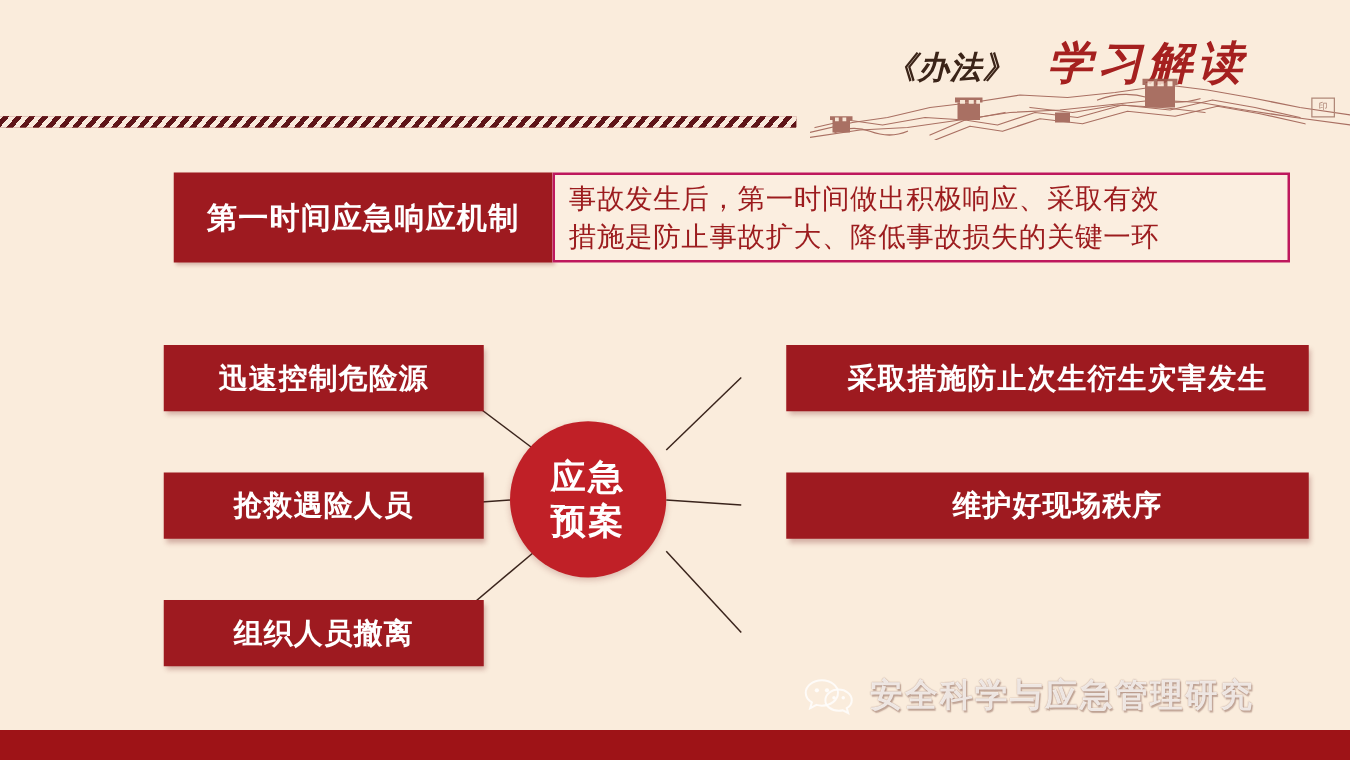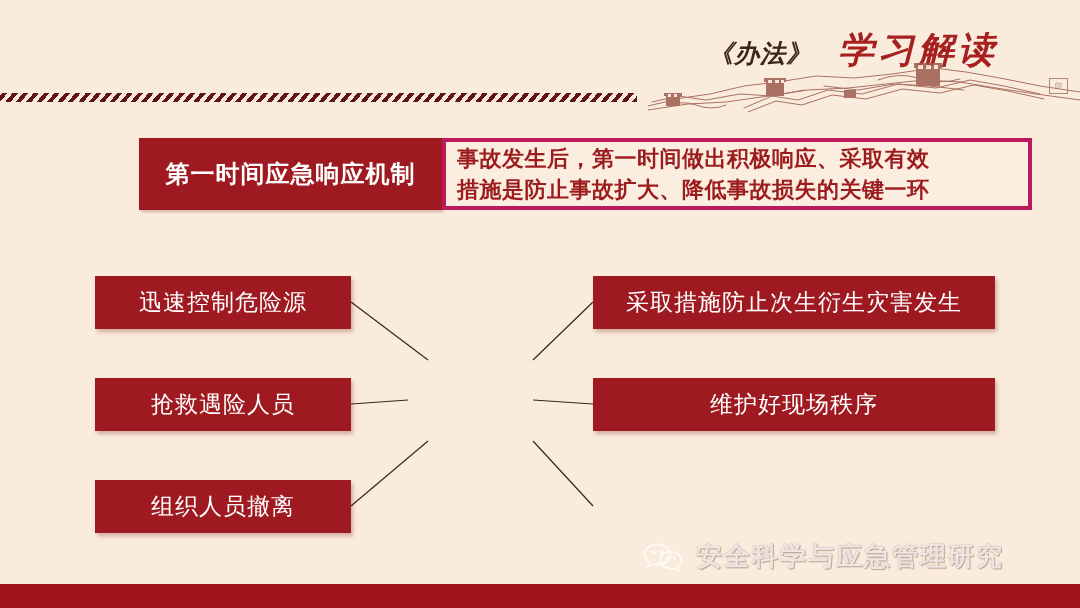--- a/index.html
+++ b/index.html
@@ -122,25 +122,25 @@
     font-weight: bold;
     letter-spacing: 1px;
     display: flex;
     align-items: center;
     justify-content: center;
     box-shadow: 2px 2px 3px rgba(120,30,30,0.28);
     flex: 0 0 auto;
   }
   #callout-body {
     flex: 1 1 auto;
-    border: 4px solid #be185d;
+    border: 2px solid #be185d;
     background: #fbeee0;
     color: #9c1c1e;
     font-size: 22px;
-    font-weight: bold;
+    font-weight: normal;
     line-height: 1.42;
     letter-spacing: 0.5px;
     padding: 4px 9px 4px 11px;
     display: flex;
     flex-direction: column;
     justify-content: center;
   }
   #callout-body span { display: block; white-space: nowrap; }
 
   
@@ -154,30 +154,31 @@
   #connector-svg {
     position: absolute;
     left: 0; top: 0;
     width: 1080px; height: 290px;
   }
 
   .node-box {
     position: absolute;
     background: #9e1a20;
     color: #ffffff;
-    font-weight: normal;
+    font-weight: bold;
     display: flex;
     align-items: center;
     justify-content: center;
     letter-spacing: 1px;
     box-shadow: 2px 3px 4px rgba(120,30,30,0.3);
     white-space: nowrap;
+    margin-left: 36px;
   }
   .node-left  { left: 95px;  width: 256px; height: 53px; font-size: 23px; }
-  .node-right { left: 593px; width: 402px; height: 53px; font-size: 23px; }
+  .node-right { left: 593px; width: 402px; height: 53px; font-size: 23px; padding-left: 16px; }
   .row-1 { top: 21px; }
   .row-2 { top: 123px; }
   .row-3 { top: 225px; }
 
   #hub-circle {
     position: absolute;
     left: 408px;
     top: 82px;
     width: 125px;
     height: 125px;
@@ -300,20 +301,24 @@
       </g>
     </svg>
 
     <div class="node-box node-left row-1">迅速控制危险源</div>
     <div class="node-box node-left row-2">抢救遇险人员</div>
     <div class="node-box node-left row-3">组织人员撤离</div>
 
     <div class="node-box node-right row-1">采取措施防止次生衍生灾害发生</div>
     <div class="node-box node-right row-2">维护好现场秩序</div>
 
+    <div id="hub-circle">
+      <span>应急</span>
+      <span>预案</span>
+    </div>
   </div>
 
   <div id="footer-watermark">
     <svg id="wechat-icon" viewBox="0 0 42 32">
       <g fill="none" stroke="rgba(255,255,255,0.85)" stroke-width="1.6">
         <path d="M15.5 3.2 C8.2 3.2 2.6 7.8 2.6 13.2 C2.6 16.3 4.5 19.1 7.5 20.9
                  L6.1 25.6 L11.2 22.9 C12.6 23.3 14.0 23.5 15.5 23.5
                  C22.8 23.5 28.4 18.9 28.4 13.2 C28.4 7.8 22.8 3.2 15.5 3.2 Z"></path>
         <path d="M28.9 10.6 C34.8 10.6 39.4 14.5 39.4 19.1 C39.4 21.7 37.9 24.0 35.4 25.5
                  L36.5 29.4 L32.3 27.2 C31.2 27.5 30.1 27.6 28.9 27.6

